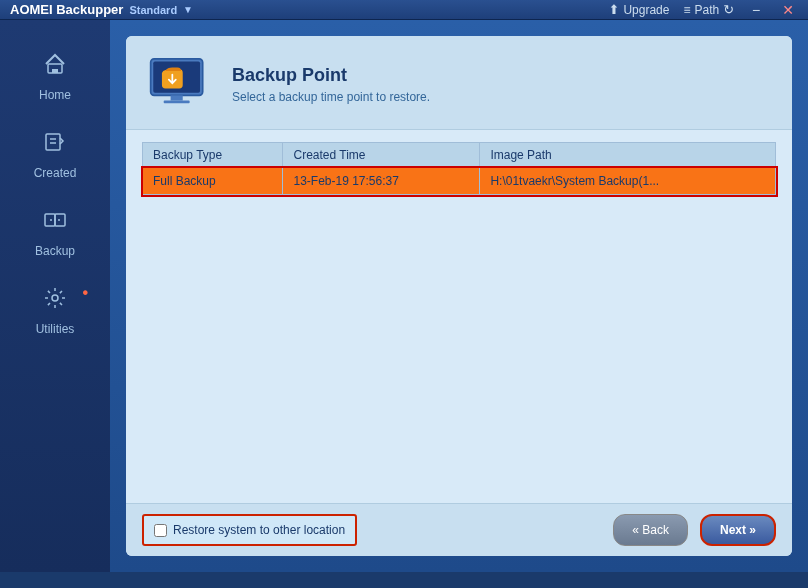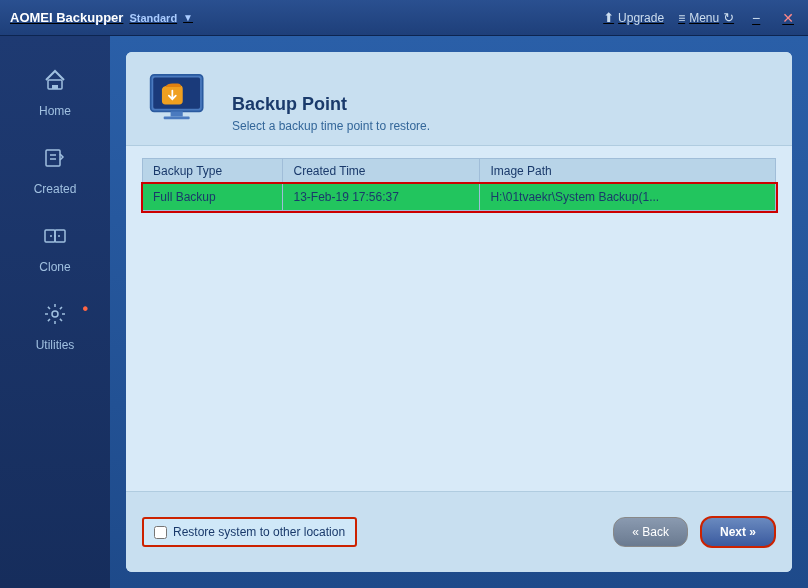--- a/index.html
+++ b/index.html
@@ -7,26 +7,25 @@
       width: 808px;
       height: 588px;
       font-family: 'Segoe UI', Tahoma, Arial, sans-serif;
       background: #1a3a6b;
       overflow: hidden;
     }
 
     
     .title-bar {
       background: linear-gradient(180deg, #2a5090 0%, #1e3f7a 100%);
-      height: 36px;
+      height: 20px;
       display: flex;
       align-items: center;
       padding: 0 10px;
       border-bottom: 1px solid #0d2550;
-      text-decoration: underline;
     }
     .title-bar-logo {
       color: #fff;
       font-size: 14px;
       font-weight: bold;
       display: flex;
       align-items: center;
       gap: 6px;
     }
     .title-bar-actions {
@@ -105,21 +104,21 @@
       flex: 1;
       display: flex;
       flex-direction: column;
       padding: 0;
       overflow: hidden;
     }
 
     
     .panel-header {
       display: flex;
-      align-items: flex-end;
+      align-items: center;
       padding: 16px 20px 12px 20px;
       gap: 16px;
       background: #c8dff0;
       border-bottom: 1px solid #b0cce0;
     }
     .panel-title-block {
       display: flex;
       flex-direction: column;
       gap: 4px;
     }
@@ -154,38 +153,37 @@
       color: #1a3a6b;
       font-weight: normal;
       border: 1px solid #a0bdd8;
       font-size: 12px;
     }
     .backup-table tbody tr {
       background: #d0e8f8;
       cursor: pointer;
     }
     .backup-table tbody tr.selected {
-      background: #22c55e;
+      background: #f97316;
       outline: 2px solid #cc0000;
     }
     .backup-table td {
       padding: 6px 10px;
       color: #1a3a6b;
       border: 1px solid #a0bdd8;
       font-size: 12px;
     }
     .backup-table tbody tr.selected td {
       outline: none;
     }
 
     
     .footer-bar {
       display: flex;
-      align-items: center;
-      padding: 24px 16px;
+      padding: 10px 16px;
       background: #c8dff0;
       border-top: 1px solid #b0cce0;
       gap: 12px;
     }
     .restore-location-check {
       display: flex;
       align-items: center;
       gap: 6px;
       border: 2px solid #cc2200;
       padding: 6px 10px;
@@ -232,21 +230,21 @@
     <span style="color:#aaccff;font-size:11px;">Standard</span>
     <span style="color:#aaccff;font-size:10px;cursor:pointer;">▼</span>
   </div>
   <div class="title-bar-actions">
     <span class="action-btn">
       <span style="font-size:13px;">⬆</span>
       <span>Upgrade</span>
     </span>
     <span class="action-btn">
       <span>≡</span>
-      <span>Menu</span>
+      <span>Path</span>
       <span style="font-size:13px;">↻</span>
     </span>
     <span class="win-btn">−</span>
     <span class="win-btn close">✕</span>
   </div>
 </div>
 
 <div class="main-layout">
 
   <div class="sidebar">
@@ -272,21 +270,21 @@
       <span class="sidebar-label">Created</span>
     </div>
     <div class="sidebar-item">
       <span class="sidebar-icon">
         <svg width="24" height="24" viewBox="0 0 24 24" fill="none">
           <rect x="2" y="6" width="10" height="12" rx="1" stroke="#a0c0e0" stroke-width="1.5" fill="none"></rect>
           <rect x="12" y="6" width="10" height="12" rx="1" stroke="#a0c0e0" stroke-width="1.5" fill="none"></rect>
           <line x1="7" y1="12" x2="17" y2="12" stroke="#a0c0e0" stroke-width="1.5" stroke-dasharray="2,2"></line>
         </svg>
       </span>
-      <span class="sidebar-label">Clone</span>
+      <span class="sidebar-label">Backup</span>
     </div>
     <div class="sidebar-item" style="position:relative;">
       <span class="sidebar-icon">
         <svg width="24" height="24" viewBox="0 0 24 24" fill="none">
           <circle cx="12" cy="12" r="3" stroke="#a0c0e0" stroke-width="1.5"></circle>
           <path d="M12 2v3M12 19v3M2 12h3M19 12h3M4.9 4.9l2.1 2.1M16.9 16.9l2.1 2.1M4.9 19.1l2.1-2.1M16.9 7.1l2.1-2.1" stroke="#a0c0e0" stroke-width="1.5"></path>
         </svg>
       </span>
       <span class="sidebar-label">Utilities</span>
       <span style="position:absolute;top:10px;right:22px;color:#ff6644;font-size:16px;font-weight:bold;">•</span>

